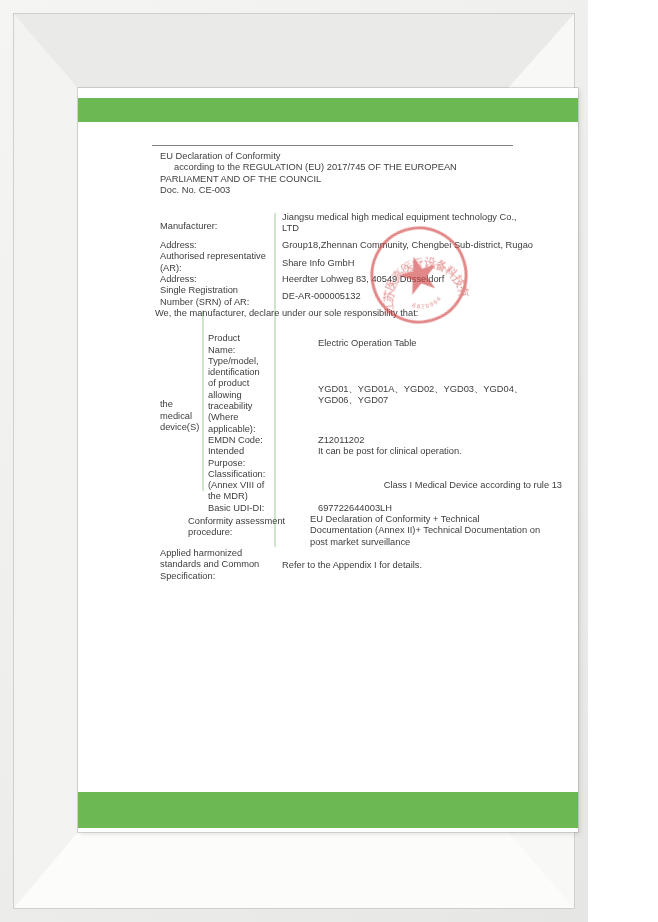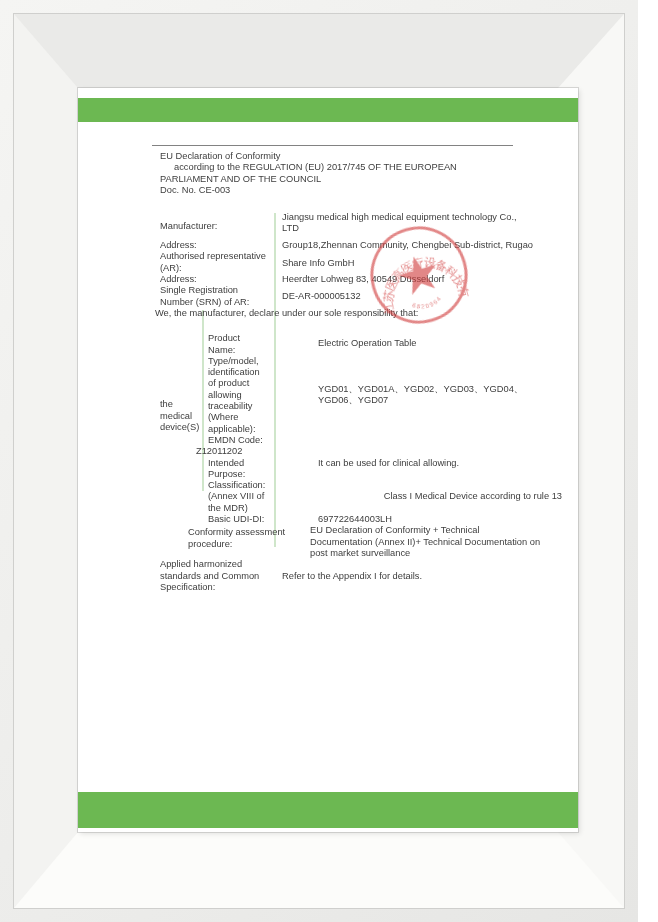--- a/index.html
+++ b/index.html
@@ -1,20 +1,20 @@
 <!DOCTYPE html>
 <html><head>
 <meta charset="utf-8">
 <style>
   * { margin:0; padding:0; box-sizing:border-box; }
   html,body { width:658px; height:922px; overflow:hidden; }
   body { font-family:"Liberation Sans","DejaVu Sans",sans-serif; }
 
   .photo {
-    position:relative; width:638px; height:922px;
+    position:relative; width:588px; height:922px;
     background:linear-gradient(135deg,#f5f5f3 0%,#ededeb 55%,#e6e6e4 100%);
   }
   
   .frame-face {
     position:absolute; inset:14px;
     border-style:solid;
     border-width:74px 66px 76px 64px;
     border-color:#eaeae8 #f8f8f6 #fcfcfa #f3f3f1;
     outline:1px solid #cfcfcd;
   }
@@ -63,21 +63,21 @@
 
   .device-block { position:relative; }
   .grp-lbl { position:absolute; left:0; top:66px; white-space:pre-line; }
   .dev-row { display:flex; align-items:flex-start; }
   .dev-lbl { margin-left:48px; width:74px; white-space:pre-line; flex:none; }
   .dev-val { flex:1; white-space:pre-line;margin-left:36px; }
   .d-name { min-height:22px; }
   .d-name .dev-val { padding-top:5px; }
   .d-type { min-height:77px; }
   .d-type .dev-val { padding-top:28px; }
-  .d-emdn { min-height:11px;flex-direction:column; }
+  .d-emdn { min-height:11px; }
   .d-purpose { min-height:22px; }
   .d-class { min-height:33px; }
   .d-class .dev-val { padding-top:11px;text-align:right; }
   .d-udi { min-height:11px; }
 
   .r-conf { min-height:34px;margin-left:28px; }
   .r-conf .lbl { padding-top:2px; }
   .r-std { min-height:34px; }
   .r-std .val { padding-top:12px; }
 
@@ -158,21 +158,21 @@
             <div class="dev-val">YGD01、YGD01A、YGD02、YGD03、YGD04、
 YGD06、YGD07</div>
           </div>
           <div class="dev-row d-emdn">
             <div class="dev-lbl">EMDN Code:</div>
             <div class="dev-val">Z12011202</div>
           </div>
           <div class="dev-row d-purpose">
             <div class="dev-lbl">Intended
 Purpose:</div>
-            <div class="dev-val">It can be used for clinical allowing.</div>
+            <div class="dev-val">It can be post for clinical operation.</div>
           </div>
           <div class="dev-row d-class">
             <div class="dev-lbl">Classification:
 (Annex VIII of
 the MDR)</div>
             <div class="dev-val">Class I Medical Device according to rule 13</div>
           </div>
           <div class="dev-row d-udi">
             <div class="dev-lbl">Basic UDI-DI:</div>
             <div class="dev-val">697722644003LH</div>

